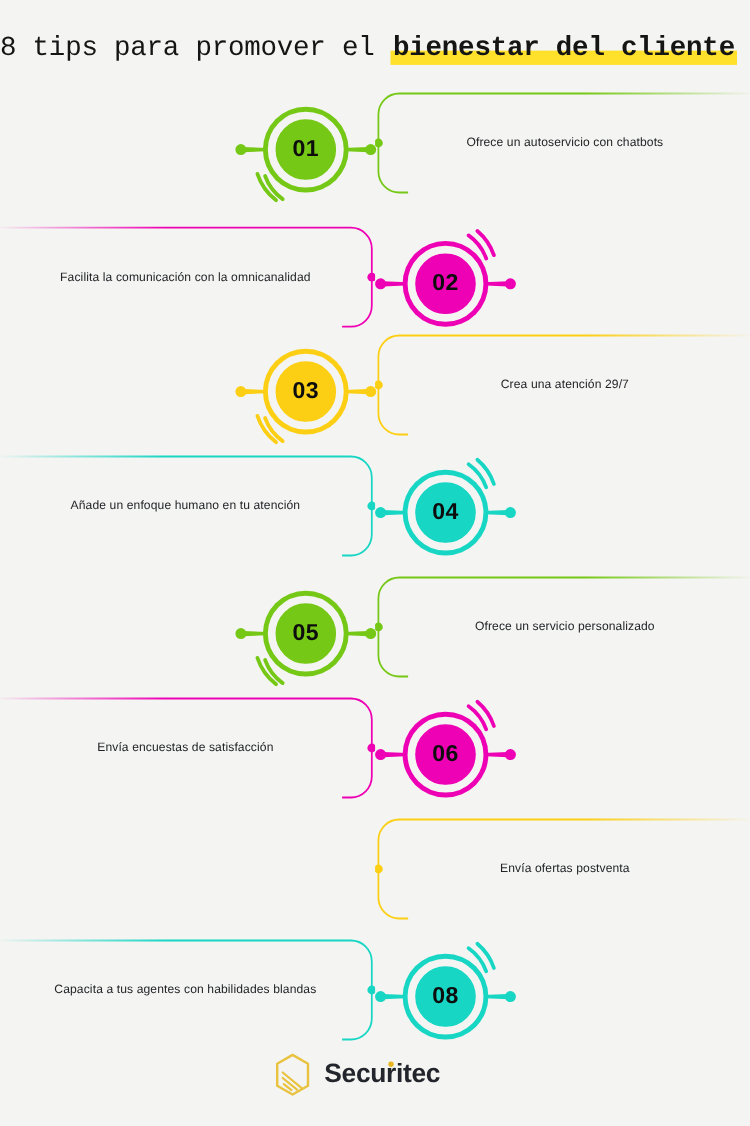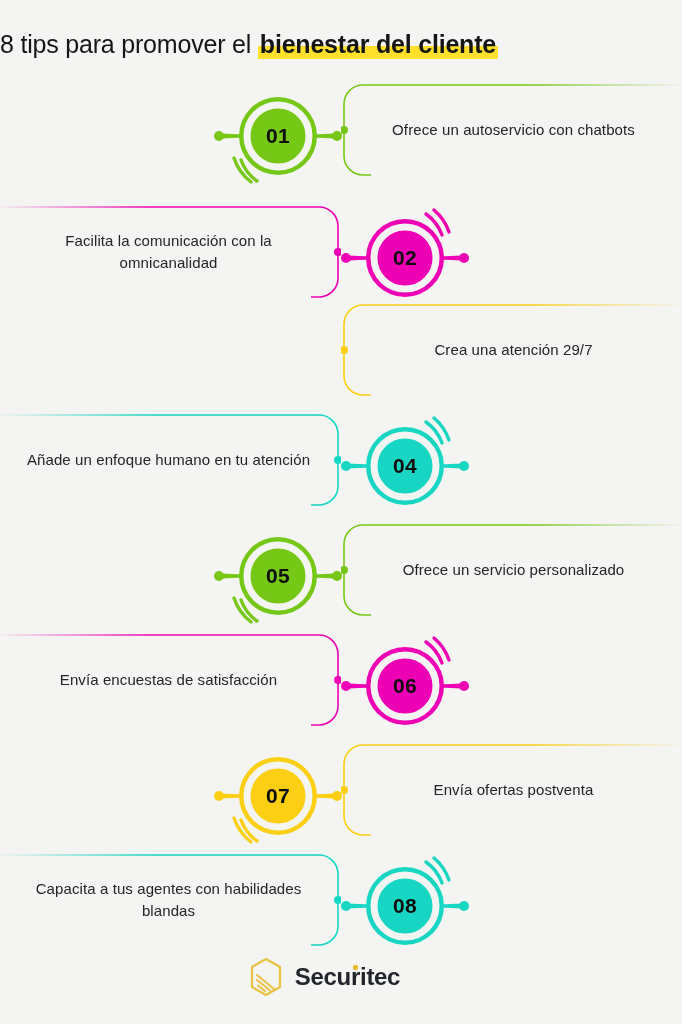--- a/index.html
+++ b/index.html
@@ -15,20 +15,21 @@
     position:relative;
     width:682px; height:1024px;
     background:#f4f4f2;
   }
 
   
   .title-wrap {
     position:absolute;
     top:28px; left:0; width:592px;
     text-align:left;
+    font-family:Liberation Mono, monospace;
   }
   .title {
     display:inline-block;
     font-size:25px;
     line-height:32px;
     color:#151515;
     letter-spacing:-0.2px;
     white-space:nowrap;
   }
   .title .plain { font-weight:400; }
@@ -60,21 +61,21 @@
     position:absolute;
     top:0;
     height:96px;
     width:345px;
     display:flex;
     align-items:center;
     justify-content:center;
     text-align:center;
   }
   .panel .ptext {
-    font-size:15px;
+    font-size:11px;
     line-height:22px;
     color:#222428;
     padding:0 26px;
     letter-spacing:0.1px;
   }
 
   
   .panel-frame {
     position:absolute;
     top:0; left:0;
@@ -233,20 +234,34 @@
               </linearGradient>
             </defs>
             <g>
               <path d="M345 3 L22 3 A19 19 0 0 0 3 22 L3 74 A19 19 0 0 0 22 93 L30 93" fill="none" stroke="url(#gt2)" stroke-width="1.6"></path>
               <path d="M30 93 L290 93" fill="none" stroke="url(#gb2)" stroke-width="1.6" transform="translate(345,0) scale(-1,1)"></path>
               <circle cx="3" cy="48" r="4" fill="#FCCF14"></circle>
             </g>
           </svg>
           <div class="ptext">Crea una atención 29/7</div>
         </div>
+        <div class="badge">
+          <svg viewBox="0 0 150 112">
+            <path d="M38 80 A44 44 0 0 0 54 101" fill="none" stroke="#FCCF14" stroke-width="3.4" stroke-linecap="round"></path>
+            <path d="M31 78 A50 50 0 0 0 48 102" fill="none" stroke="#FCCF14" stroke-width="3.4" stroke-linecap="round"></path>
+            <path d="M75 56 L18 53.6 L18 58.4 Z" fill="#FCCF14"></path>
+            <circle cx="16" cy="56" r="5" fill="#FCCF14"></circle>
+            <path d="M75 56 L132 53.6 L132 58.4 Z" fill="#FCCF14"></path>
+            <circle cx="134" cy="56" r="5" fill="#FCCF14"></circle>
+            <circle cx="75" cy="56" r="39" fill="#FCCF14"></circle>
+            <circle cx="75" cy="56" r="31" fill="none" stroke="#f4f4f2" stroke-width="7"></circle>
+            <circle cx="75" cy="56" r="27" fill="#FCCF14"></circle>
+          </svg>
+          <div class="num">03</div>
+        </div>
       </div>
       <div class="row right" style="top: 412px;">
         <div class="panel">
           <svg class="panel-frame" viewBox="0 0 345 96">
             <defs>
               <linearGradient id="gt3" x1="0" y1="0" x2="1" y2="0">
                 <stop offset="0.55" stop-color="#18D6C4"></stop>
                 <stop offset="1" stop-color="#18D6C4" stop-opacity="0"></stop>
               </linearGradient>
               <linearGradient id="gb3" x1="0" y1="0" x2="1" y2="0">
@@ -362,34 +377,20 @@
                 <stop offset="1" stop-color="#FCCF14" stop-opacity="0"></stop>
               </linearGradient>
             </defs>
             <g>
               <path d="M345 3 L22 3 A19 19 0 0 0 3 22 L3 74 A19 19 0 0 0 22 93 L30 93" fill="none" stroke="url(#gt6)" stroke-width="1.6"></path>
               <path d="M30 93 L290 93" fill="none" stroke="url(#gb6)" stroke-width="1.6" transform="translate(345,0) scale(-1,1)"></path>
               <circle cx="3" cy="48" r="4" fill="#FCCF14"></circle>
             </g>
           </svg>
           <div class="ptext">Envía ofertas postventa</div>
-        </div>
-        <div class="badge">
-          <svg viewBox="0 0 150 112">
-            <path d="M38 80 A44 44 0 0 0 54 101" fill="none" stroke="#FCCF14" stroke-width="3.4" stroke-linecap="round"></path>
-            <path d="M31 78 A50 50 0 0 0 48 102" fill="none" stroke="#FCCF14" stroke-width="3.4" stroke-linecap="round"></path>
-            <path d="M75 56 L18 53.6 L18 58.4 Z" fill="#FCCF14"></path>
-            <circle cx="16" cy="56" r="5" fill="#FCCF14"></circle>
-            <path d="M75 56 L132 53.6 L132 58.4 Z" fill="#FCCF14"></path>
-            <circle cx="134" cy="56" r="5" fill="#FCCF14"></circle>
-            <circle cx="75" cy="56" r="39" fill="#FCCF14"></circle>
-            <circle cx="75" cy="56" r="31" fill="none" stroke="#f4f4f2" stroke-width="7"></circle>
-            <circle cx="75" cy="56" r="27" fill="#FCCF14"></circle>
-          </svg>
-          <div class="num">07</div>
         </div>
       </div>
       <div class="row right" style="top: 852px;">
         <div class="panel">
           <svg class="panel-frame" viewBox="0 0 345 96">
             <defs>
               <linearGradient id="gt7" x1="0" y1="0" x2="1" y2="0">
                 <stop offset="0.55" stop-color="#18D6C4"></stop>
                 <stop offset="1" stop-color="#18D6C4" stop-opacity="0"></stop>
               </linearGradient>

